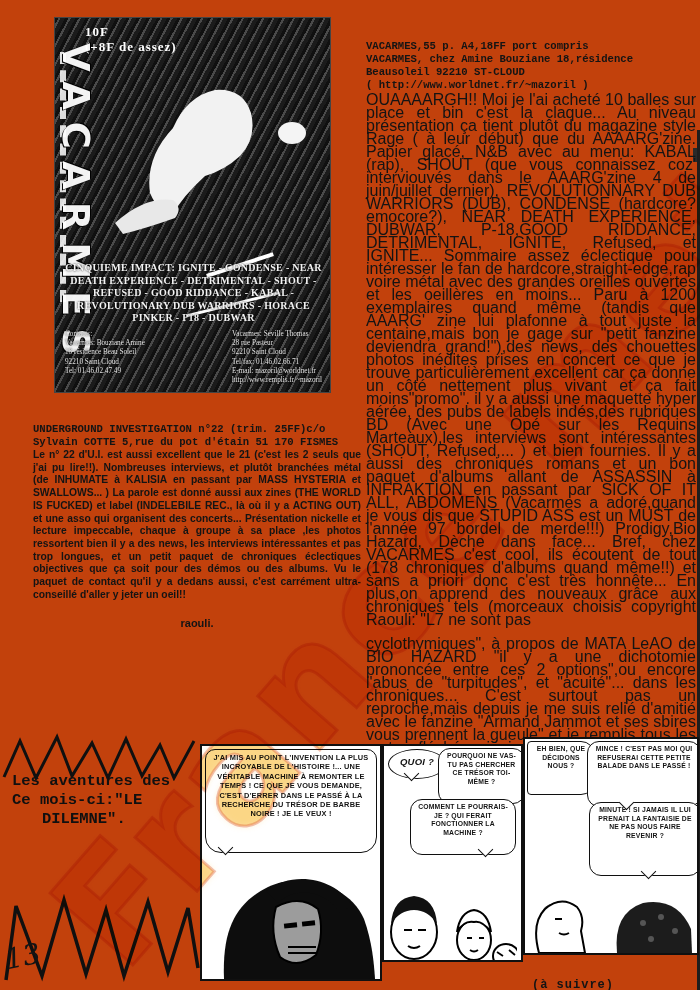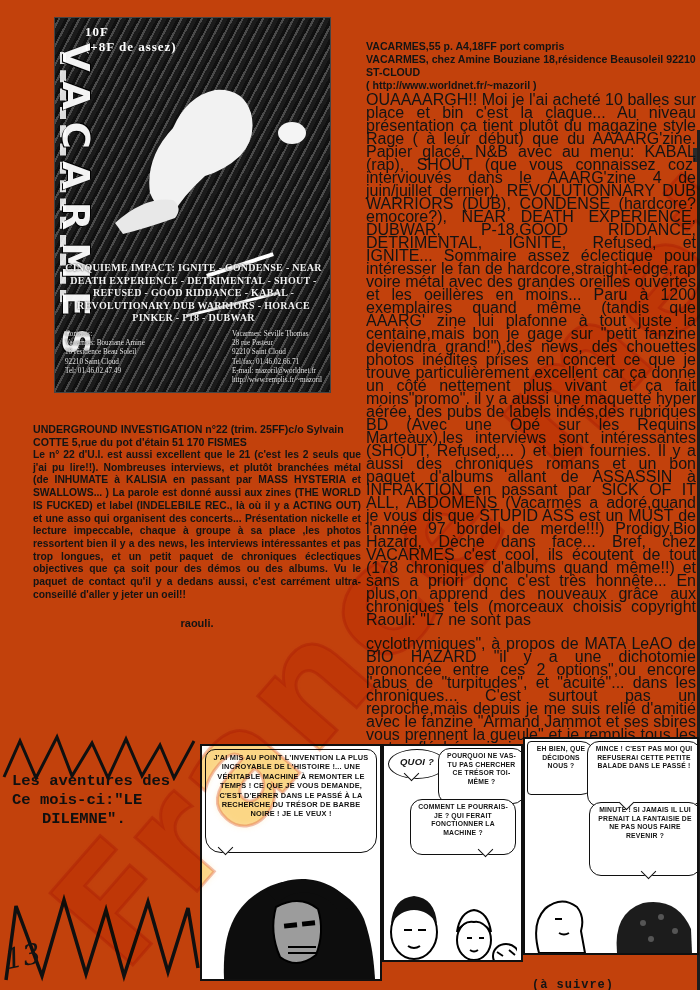--- a/index.html
+++ b/index.html
@@ -48,21 +48,21 @@
     text-shadow:0 0 2px #000;
   }
   .cover-contacts{
     display:flex;justify-content:space-between;gap:6px;margin-top:5px;text-align:left;
     font-family:"Liberation Serif",serif;font-size:7.2px;line-height:9.2px;color:#e4e4e4;
     text-shadow:0 0 2px #000;
   }
   
   .col-right{position:absolute;left:366px;top:40px;width:330px;z-index:2;}
   .col-left{position:absolute;left:33px;top:423px;width:328px;z-index:2;}
-  .rev-head{font-weight:bold;font-size:10.6px;line-height:13px;}
+  .rev-head{font-weight:bold;font-size:10.6px;line-height:13px;font-family:Liberation Mono, monospace;}
   .rev-body{font-weight:normal;font-size:16px;line-height:13px;text-align:justify;margin-top:1px;}
   .rev-body2{margin-top:11px;}
   .rev-sign{font-weight:bold;font-size:11px;text-align:center;margin-top:6px;letter-spacing:1px;}
   .ui-body{font-weight:bold;font-size:10.3px;line-height:12.7px;text-align:justify;}
   .ui-sign{font-weight:bold;font-size:11px;text-align:center;margin-top:16px;}
   
   .zigzag{position:absolute;z-index:1;}
   .caption{
     position:absolute;left:12px;top:772px;width:195px;z-index:2;
     font-family:"Liberation Mono",monospace;font-weight:bold;

